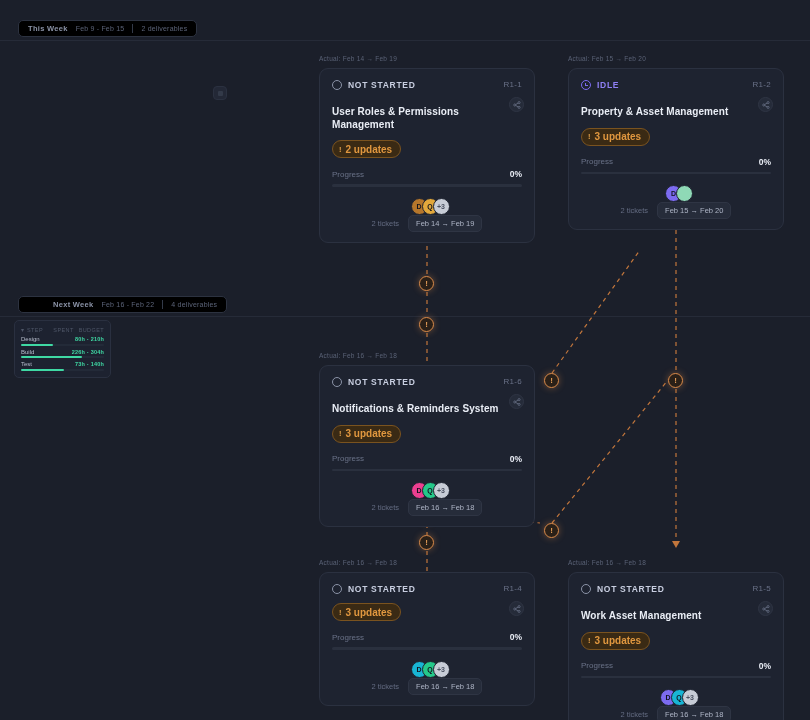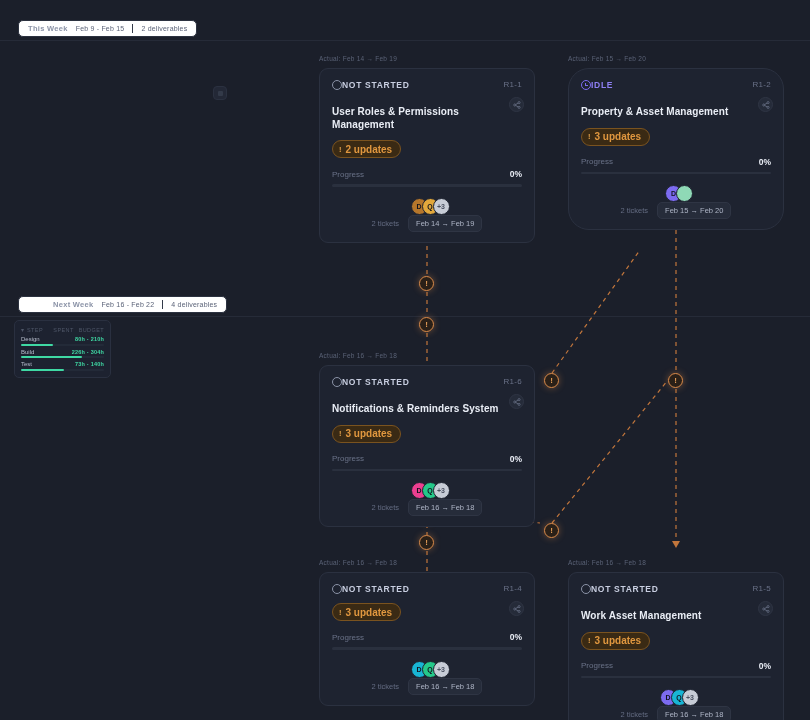--- a/index.html
+++ b/index.html
@@ -13,21 +13,21 @@
 
   
   .lane {
     position: absolute; left: 0; width: 810px; height: 1px;
     background: #262b38;
   }
   .lane-label {
     position: absolute;
     display: flex; align-items: center; gap: 8px;
     padding: 3px 9px;
-    background: #ffffff;
+    background: #000000;
     border: 1px solid #2c3240;
     border-radius: 5px;
     white-space: nowrap;
   }
   .lane-title { font-size: 7.5px; font-weight: bold; color: #8b93a7; letter-spacing: .3px; }
   .lane-sub { font-size: 7px; color: #5b6378; letter-spacing: .2px; }
   .lane-divider { width: 1px; height: 9px; background: #333a49; }
 
   
   #edges { position: absolute; left: 0; top: 0; width: 810px; height: 720px; pointer-events: none; }
@@ -59,21 +59,21 @@
   }
   .card {
     position: absolute;
     width: 216px;
     background: #1e2330;
     border: 1px solid #2b3140;
     border-radius: 9px;
     padding: 11px 12px 10px 12px;
   }
   .card-top { display: flex; align-items: flex-start; justify-content: space-between; }
-  .status { display: flex; align-items: center; }
+  .status { display: flex; align-items: center; gap: 6px; }
   .status-dot {
     width: 10px; height: 10px; border-radius: 50%;
     border: 1.5px solid #8b93a7; background: transparent;
     display:flex; align-items:center; justify-content:center;
   }
   .status-dot.idle { border-color: #7c6bf0; position: relative; }
   .status-dot.idle::before {
     content:""; position:absolute; width:1px; height:3px; background:#7c6bf0;
     top:1.5px; left:3.2px;
   }
@@ -303,21 +303,21 @@
             <span class="avatar" style="background:#b5762b">D</span>
             <span class="avatar" style="background:#e2a83c">Q</span>
             <span class="avatar more" style="background:#c7ccd6">+3</span>
           </span>
           <span class="foot-right">
             <span class="tickets">2 tickets</span>
             <span class="daterange">Feb 14 → Feb 19</span>
           </span>
         </div></div>
       <div class="actual-label" style="left: 568px; top: 55px;">Actual: Feb 15 → Feb 20</div>
-      <div class="card" style="left: 568px; top: 68px; border-radius: 21px;"><div class="card-top">
+      <div class="card" style="left: 568px; top: 68px;"><div class="card-top">
           <span class="status">
             <span class="status-dot idle"></span>
             <span class="status-text idle">IDLE</span>
           </span>
           <span class="card-code">R1-2</span>
         </div><div class="icon-btn">
           <svg width="8" height="8" viewBox="0 0 10 10">
             <circle cx="7.6" cy="2" r="1.3" fill="none" stroke="#6a7288" stroke-width="1"></circle>
             <circle cx="2.2" cy="5" r="1.3" fill="none" stroke="#6a7288" stroke-width="1"></circle>
             <circle cx="7.6" cy="8" r="1.3" fill="none" stroke="#6a7288" stroke-width="1"></circle>

